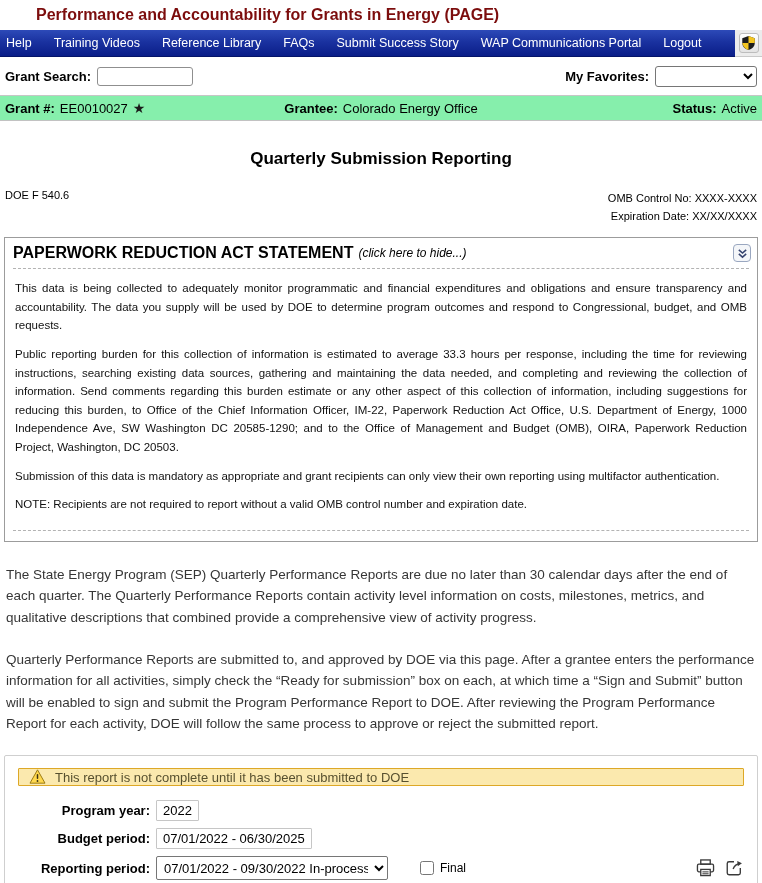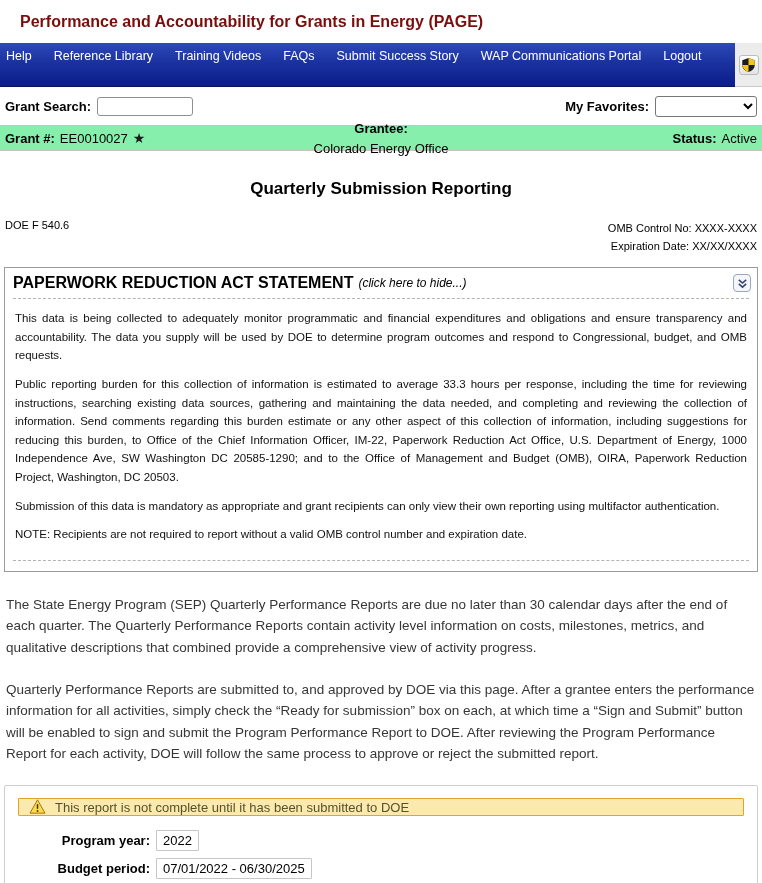--- a/index.html
+++ b/index.html
@@ -3,25 +3,25 @@
 <meta charset="utf-8">
 <style>
   * { margin:0; padding:0; box-sizing:border-box; }
   html,body { background:#fff; }
   body {
     width:762px; min-height:883px; margin:0 auto;
     font-family:"Liberation Sans","DejaVu Sans",sans-serif;
     color:#000; position:relative;
   }
   
-  .brand-bar { height:43px; display:flex; align-items:center; padding-left:20px; background:#fff; }
+  .brand-bar { height:30px; display:flex; align-items:center; padding-left:36px; background:#fff; }
   .brand-title { color:#7c0d0d; font-size:16px; font-weight:bold; }
 
   
-  .nav-row { display:flex; height:44px; }
+  .nav-row { display:flex; height:27px; }
   .nav-blue {
     flex:1; display:flex; align-items:stretch;
     background:linear-gradient(180deg,#2d4ab8 0%,#1a32a0 45%,#0a1d88 100%);
     border-bottom:1px solid #051468;
   }
   .nav-item {
     color:#fff; font-size:12.5px; line-height:26px; padding:0 11px; cursor:pointer; white-space:nowrap;
   }
   .nav-item:first-child { padding-left:6px; }
   .shield-cell {
@@ -46,21 +46,21 @@
     width:102px; height:21px; margin-left:6px; font-size:12px; font-family:inherit;
     border:1px solid #767676; border-radius:3px; background:#fff;
   }
 
   
   .grant-row {
     display:flex; align-items:center; background:#86efac; border-bottom:1px solid #c2c2c2;
     padding:4px 5px; height:25px; font-size:13px;
   }
   .grant-cell { flex:1; display:flex; align-items:center; gap:5px; }
-  .grant-cell.center { justify-content:center;flex-direction:column; }
+  .grant-cell.center { justify-content:center; }
   .grant-cell.right { justify-content:flex-end; }
   .star { font-size:14px; color:#1a1a1a; cursor:pointer; line-height:1; }
   .plain-value { font-size:13px; }
 
   
   .page-title { text-align:center; font-size:17px; font-weight:bold; margin-top:28px; }
   .meta-row { display:flex; justify-content:space-between; padding:0 5px; margin-top:20px; font-size:11px; }
   .meta-right { text-align:right; line-height:18px; }
 
   
@@ -106,22 +106,22 @@
 </head>
 <body>
 
 <div class="brand-bar">
   <span class="brand-title">Performance and Accountability for Grants in Energy (PAGE)</span>
 </div>
 
 <div class="nav-row">
   <div class="nav-blue">
     <span class="nav-item">Help</span>
+    <span class="nav-item">Training Videos</span>
     <span class="nav-item">Reference Library</span>
-    <span class="nav-item">Training Videos</span>
     <span class="nav-item">FAQs</span>
     <span class="nav-item">Submit Success Story</span>
     <span class="nav-item">WAP Communications Portal</span>
     <span class="nav-item">Logout</span>
   </div>
   <div class="shield-cell">
     <span class="shield-btn">
       <svg width="13" height="14" viewBox="0 0 16 18">
         <path d="M8 0 L16 3 V9 C16 13.5 12.5 16.7 8 18 C3.5 16.7 0 13.5 0 9 V3 Z" fill="#1c1c1c"></path>
         <path d="M8 0 L16 3 V9 H8 Z" fill="#f3c520"></path>

